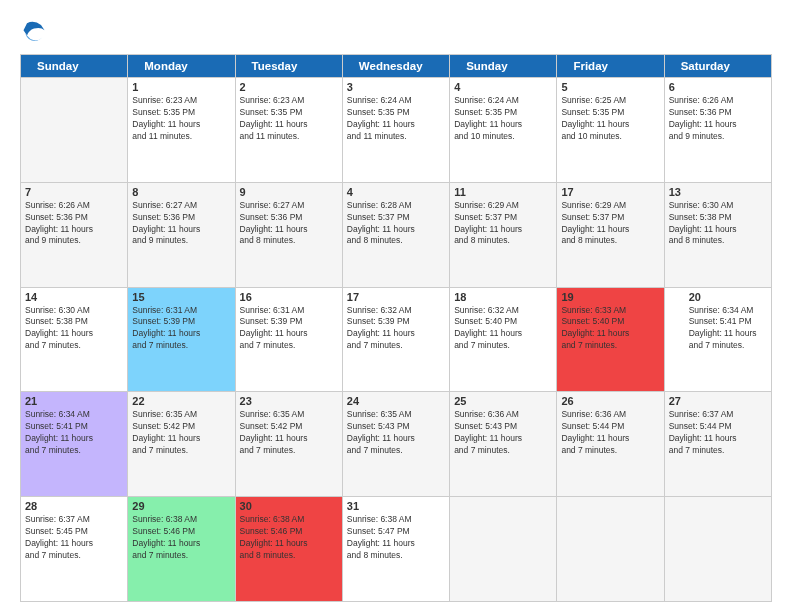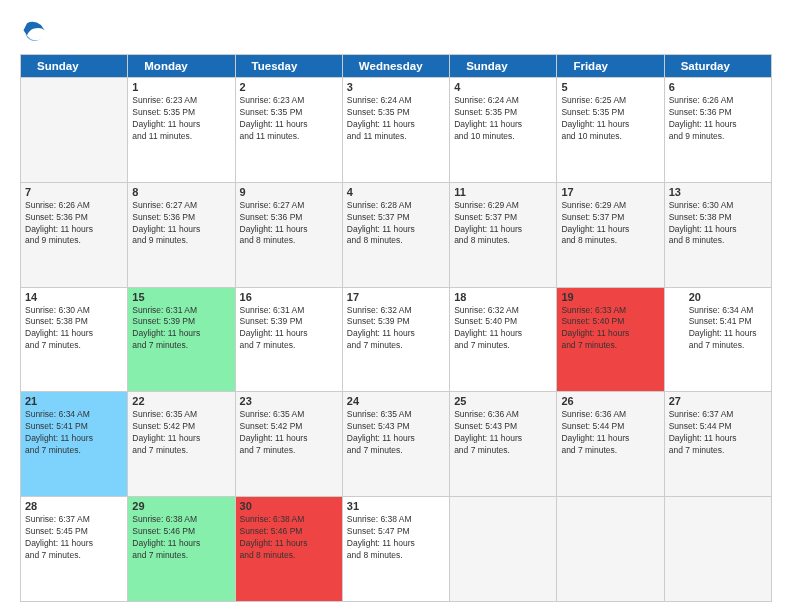--- a/index.html
+++ b/index.html
@@ -240,21 +240,21 @@
           </td>
         </tr>
         <tr>
           <td style="background: rgb(255, 255, 255);">
             <span class="day-number">14</span>
             <div class="day-info" style="white-space: pre-line;">Sunrise: 6:30 AM
 Sunset: 5:38 PM
 Daylight: 11 hours
 and 7 minutes.</div>
           </td>
-          <td style="background: #86efac;">
+          <td style="background: #7dd3fc;">
             <span class="day-number">15</span>
             <div class="day-info" style="white-space: pre-line;">Sunrise: 6:31 AM
 Sunset: 5:39 PM
 Daylight: 11 hours
 and 7 minutes.</div>
           </td>
           <td style="background: rgb(255, 255, 255);">
             <span class="day-number">16</span>
             <div class="day-info" style="white-space: pre-line;">Sunrise: 6:31 AM
 Sunset: 5:39 PM
@@ -284,21 +284,21 @@
           </td>
           <td style="background: rgb(255, 255, 255); padding-left: 24px;">
             <span class="day-number">20</span>
             <div class="day-info" style="white-space: pre-line;">Sunrise: 6:34 AM
 Sunset: 5:41 PM
 Daylight: 11 hours
 and 7 minutes.</div>
           </td>
         </tr>
         <tr>
-          <td style="background: #7dd3fc;">
+          <td style="background: #c4b5fd;">
             <span class="day-number">21</span>
             <div class="day-info" style="white-space: pre-line;">Sunrise: 6:34 AM
 Sunset: 5:41 PM
 Daylight: 11 hours
 and 7 minutes.</div>
           </td>
           <td style="background: rgb(245, 245, 245);">
             <span class="day-number">22</span>
             <div class="day-info" style="white-space: pre-line;">Sunrise: 6:35 AM
 Sunset: 5:42 PM

